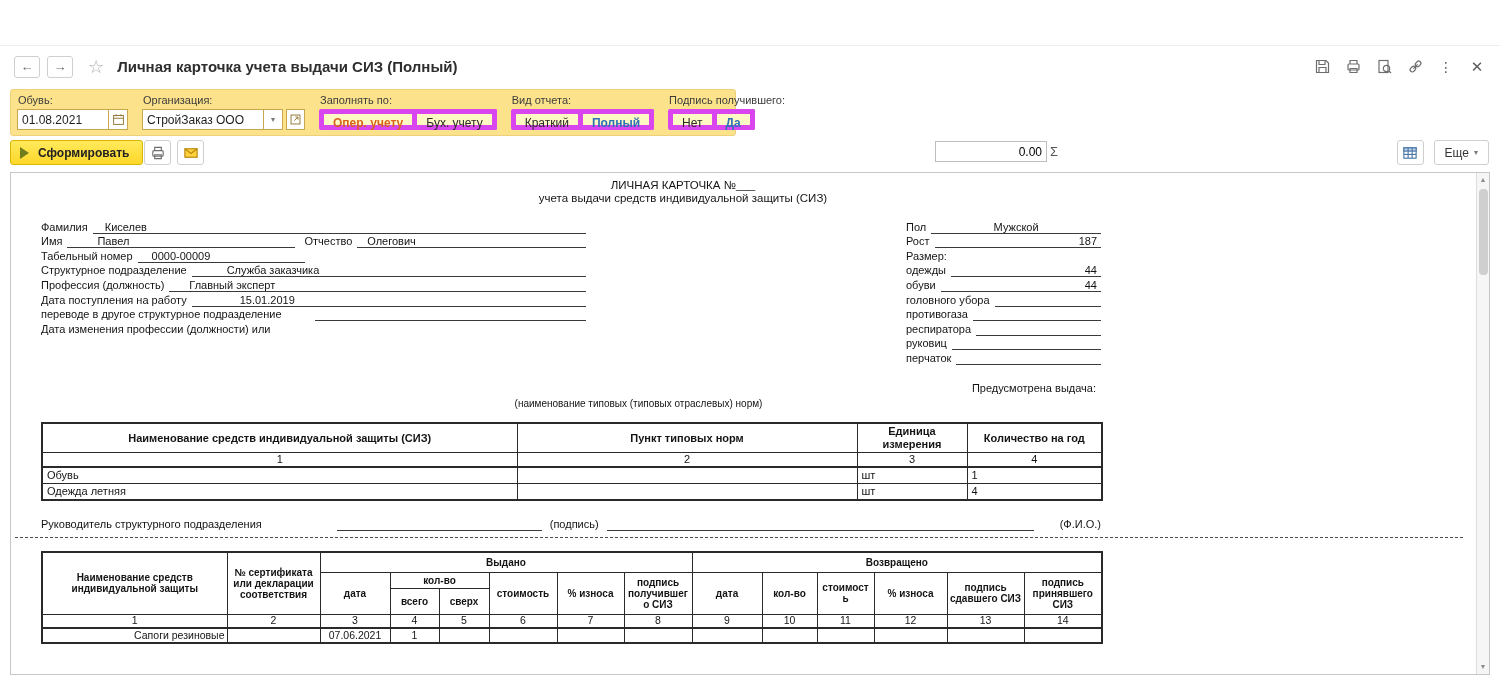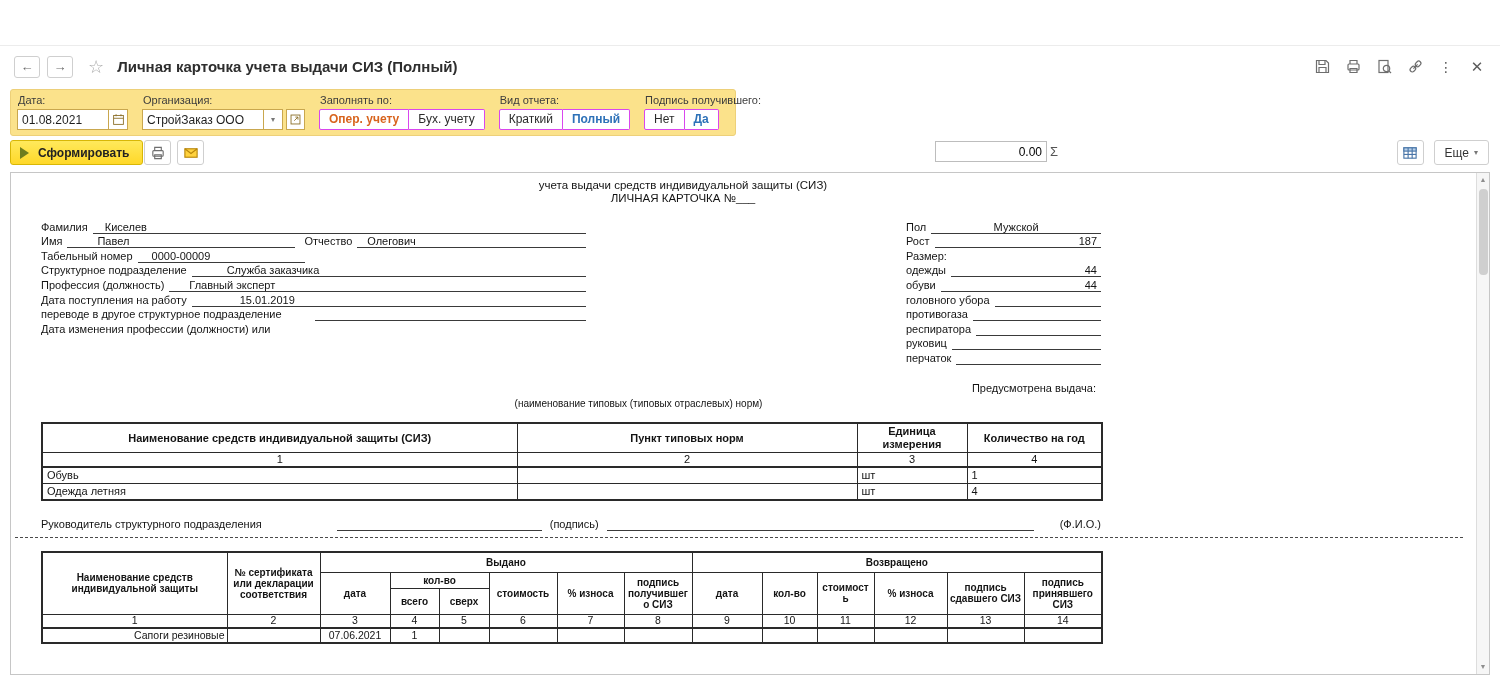--- a/index.html
+++ b/index.html
@@ -47,21 +47,21 @@
 .sq-btn {
   width:19px; height:21px; border:1px solid #c9a74e; border-left:none;
   background:#fff; display:flex; align-items:center; justify-content:center;
   padding:0; cursor:pointer; color:#777;
 }
 .sq-btn svg { stroke:#8b6f28; fill:none; stroke-width:1.1; }
 .open-btn { border-left:1px solid #c9a74e; margin-left:3px; }
 .dd-btn { font-size:8px; }
 .toggle { display:flex; height:21px; }
 .toggle .opt {
-  border:1px solid #d946ef; background:#ffffff; font-size:12px; padding:0 9px;
+  border:5px solid #d946ef; background:#fef9c3; font-size:12px; padding:0 9px;
   line-height:19px; cursor:pointer; color:#2b2b2b; font-family:inherit; white-space:nowrap;
 }
 .toggle .opt + .opt { border-left:none; }
 .toggle .opt:first-child { border-radius:2px 0 0 2px; }
 .toggle .opt:last-child { border-radius:0 2px 2px 0; }
 .opt.sel-orange { color:#d8641e; font-weight:bold; }
 .opt.sel-blue { color:#2d71b8; font-weight:bold; }
 
 
 .action-row { position:absolute; top:140px; left:10px; right:10px; height:27px; }
@@ -194,21 +194,21 @@
           </g>
         </svg>
     </span>
     <span class="tb-icon tb-kebab">⋮</span>
     <span class="tb-icon tb-close">✕</span>
   </div>
 </div>
 
 <div class="filter-panel">
   <div class="fgroup">
-    <span class="flabel">Дата:</span>
+    <span class="flabel">Обувь:</span>
     <div class="ctl-row">
       <input class="tb-input date-input" value="01.08.2021" style="">
       <button class="sq-btn">
         <svg width="13" height="13" viewBox="0 0 16 16">
             <rect x="2" y="3" width="12" height="11"></rect>
             <line x1="2" y1="6.5" x2="14" y2="6.5"></line>
             <line x1="5" y1="1.5" x2="5" y2="4"></line>
             <line x1="11" y1="1.5" x2="11" y2="4"></line>
           </svg>
       </button>
@@ -283,22 +283,22 @@
     </button>
     <button class="more-btn">
       <span>Еще</span>
         <span class="more-arrow">▾</span>
     </button>
   </div>
 </div>
 
 <div class="doc-area">
   <div class="doc-inner">
+    <div class="doc-title">ЛИЧНАЯ КАРТОЧКА №___</div>
     <div class="doc-title">учета выдачи средств индивидуальной защиты (СИЗ)</div>
-    <div class="doc-title">ЛИЧНАЯ КАРТОЧКА №___</div>
 
     <div class="form-area">
       <div class="lcol">
         <div class="lrow">
             <span class="lbl">Фамилия</span>
             <span class="uline pl12">Киселев</span>
           </div>
         <div class="lrow">
             <span class="lbl">Имя</span>
             <span class="uline w230 pl30">Павел</span>

